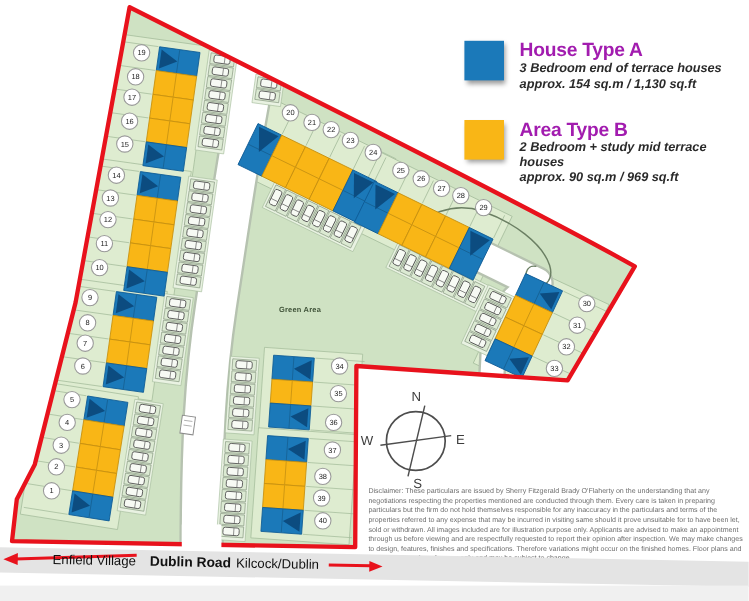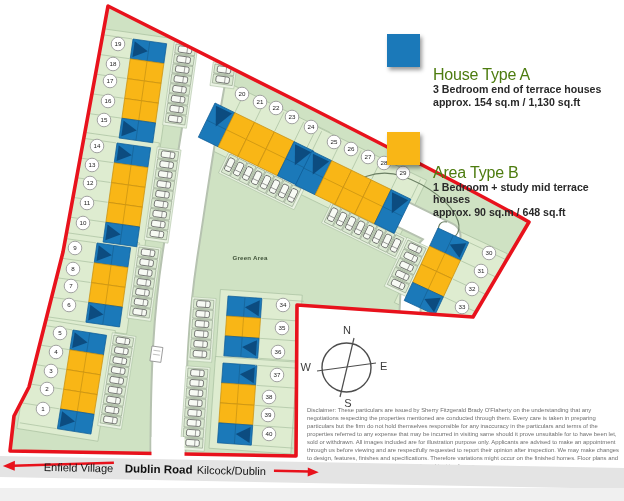--- a/index.html
+++ b/index.html
@@ -5,22 +5,22 @@
   html,body{margin:0;padding:0;background:#fff;}
   #canvas{position:relative;width:624px;height:501px;background:#fff;overflow:hidden;
           font-family:"Liberation Sans",sans-serif;}
   #site-svg{position:absolute;left:0;top:0;}
   svg text{font-family:"Liberation Sans",sans-serif;}
 
   
   .legend{position:absolute;left:387px;top:34px;width:230px;}
   .legend-row{display:flex;gap:13px;margin-bottom:23px;}
   .swatch{width:33px;height:33px;flex:0 0 33px;box-shadow:2px 3px 4px rgba(0,0,0,.40);}
-  .legend-title{font-size:16px;font-weight:400;color:#4d7c0f;line-height:17px;letter-spacing:-.2px;margin-top:32px;}
-  .legend-line{font-size:10.6px;font-weight:600;color:#2a2a2a;line-height:12.8px;}
+  .legend-title{font-size:16px;font-weight:700;color:#a21caf;line-height:17px;letter-spacing:-.2px;}
+  .legend-line{font-size:10.6px;font-weight:600;color:#2a2a2a;line-height:12.8px;font-style:italic;}
 
   
   .disclaimer{position:absolute;left:307px;top:406px;width:316px;font-size:5.9px;
               line-height:1.36;color:#6e6e6e;}
 
   
   .roadband{position:absolute;left:-3px;top:456px;width:632px;height:21px;background:#e4e4e4;
             transform:rotate(1.1deg);transform-origin:0 0;}
   .band-label{position:absolute;top:4px;font-size:11px;color:#111;white-space:nowrap;}
   .band-label.bold{font-weight:700;font-size:11.5px;}
@@ -686,22 +686,22 @@
       <div>
         <div class="legend-title">House Type A</div>
         <div class="legend-line">3 Bedroom end of terrace houses</div>
         <div class="legend-line">approx. 154 sq.m / 1,130 sq.ft</div>
       </div>
     </div>
     <div class="legend-row">
       <div class="swatch" style="background: rgb(249, 182, 22);"></div>
       <div>
         <div class="legend-title">Area Type B</div>
-        <div class="legend-line">1 Bedroom + study mid terrace houses</div>
-        <div class="legend-line">approx. 90 sq.m / 648 sq.ft</div>
+        <div class="legend-line">2 Bedroom + study mid terrace houses</div>
+        <div class="legend-line">approx. 90 sq.m / 969 sq.ft</div>
       </div>
     </div>
   </div>
 
   <div class="disclaimer">Disclaimer: These particulars are issued by Sherry Fitzgerald Brady O'Flaherty on the understanding that any negotiations respecting the properties mentioned are conducted through them. Every care is taken in preparing particulars but the firm do not hold themselves responsible for any inaccuracy in the particulars and terms of the properties referred to any expense that may be incurred in visiting same should it prove unsuitable for to have been let, sold or withdrawn. All images included are for illustration purpose only. Applicants are advised to make an appointment through us before viewing and are respectfully requested to report their opinion after inspection. We may make changes to design, features, finishes and specifications. Therefore variations might occur on the finished homes. Floor plans and dimensions are for reference only and may be subject to change.</div>
 
   <div class="roadband">
     <svg class="band-arrow" style="left:5px;top:2px;" width="114" height="13">
       <line x1="112" y1="2.5" x2="11" y2="7.5" stroke="#e8121c" stroke-width="2.4"></line>
       <polygon points="13,2.5 1,8 13,12.5" fill="#e8121c"></polygon>

